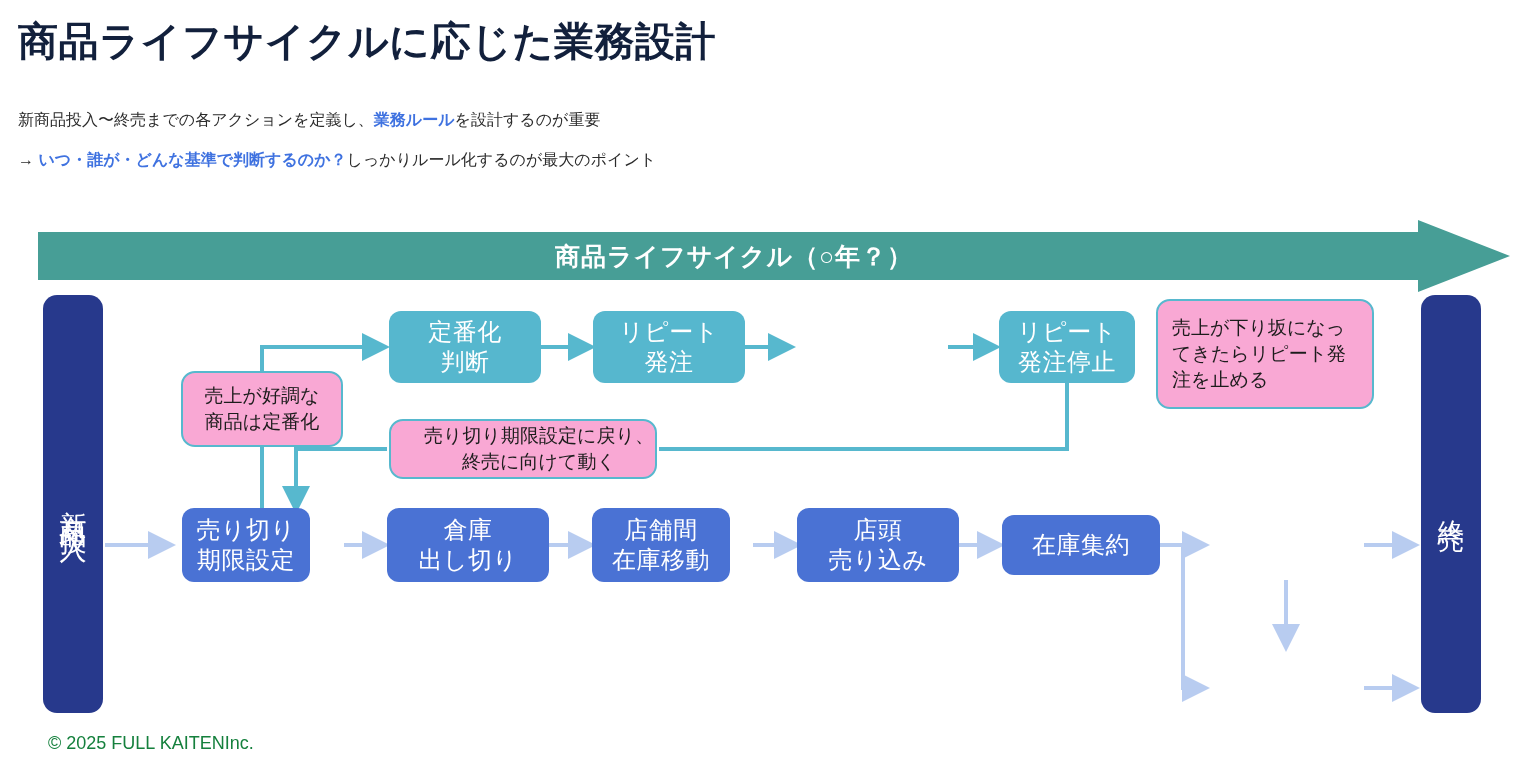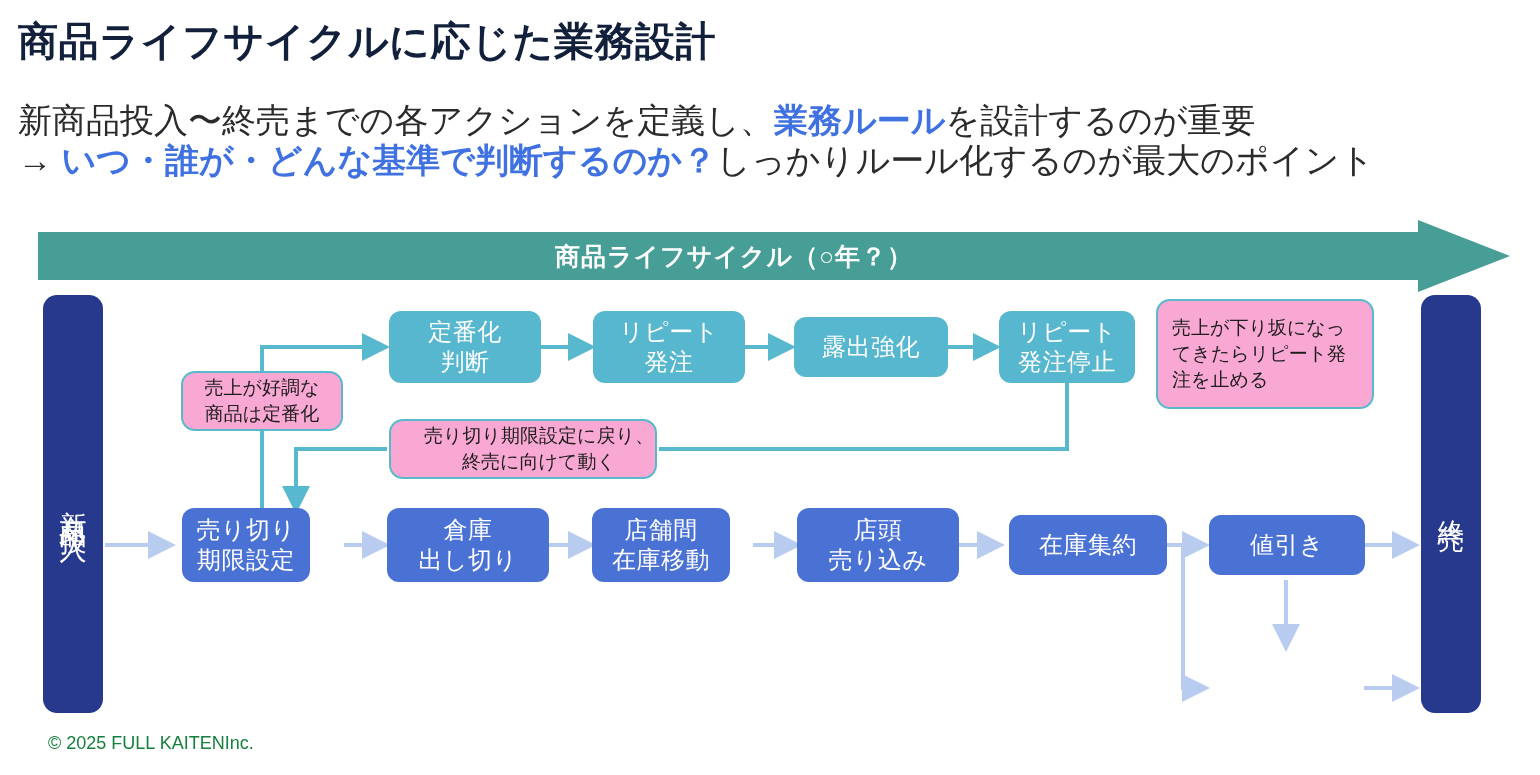--- a/index.html
+++ b/index.html
@@ -27,21 +27,21 @@
     font-size: 40px;
     font-weight: bold;
     letter-spacing: 0.5px;
     color: #12203c;
     white-space: nowrap;
   }
   #subtitle-block {
     position: absolute;
     left: 18px;
     top: 100px;
-    font-size: 34px;
+    font-size: 16px;
     line-height: 40px;
     color: #2b2b2b;
     white-space: nowrap;
   }
   .hl {
     color: #3f72e0;
     font-weight: bold;
   }
 
   
@@ -143,21 +143,21 @@
     color: #1c1c1c;
     display: flex;
     align-items: center;
     justify-content: center;
     text-align: center;
     font-size: 19px;
     line-height: 26px;
     white-space: pre-line;
     box-sizing: border-box;
   }
-  #note-hit    { left: 181px; top: 371px; width: 162px; height: 60px; }
+  #note-hit    { left: 181px; top: 371px; width: 162px; height: 76px; }
   #note-return { left: 389px; top: 419px; width: 268px; height: 60px; padding-left: 32px; }
   #note-stop   { left: 1156px; top: 299px; width: 218px; height: 110px;
                  text-align: left; justify-content: flex-start; padding: 0 14px; }
 
   
   #connectors {
     position: absolute;
     left: 0;
     top: 0;
     width: 1540px;
@@ -245,34 +245,32 @@
     <span class="vtxt">新商品投入</span>
   </div>
   <div class="terminal" id="terminal-end">
     <span class="vtxt">終売</span>
   </div>
 
   <div class="node cyan" style="left:389px; top:311px; width:152px; height:72px;">定番化
 判断</div>
   <div class="node cyan" style="left:593px; top:311px; width:152px; height:72px;">リピート
 発注</div>
-  <div class="node cyan" style="left:794px; top:317px; width:154px; height:60px;">露出強化</div>
   <div class="node cyan" style="left:999px; top:311px; width:136px; height:72px;">リピート
 発注停止</div>
 
   <div class="node blue" style="left:182px; top:508px; width:128px; height:74px;">売り切り
 期限設定</div>
   <div class="node blue" style="left:387px; top:508px; width:162px; height:74px;">倉庫
 出し切り</div>
   <div class="node blue" style="left:592px; top:508px; width:138px; height:74px;">店舗間
 在庫移動</div>
   <div class="node blue" style="left:797px; top:508px; width:162px; height:74px;">店頭
 売り込み</div>
-  <div class="node blue" style="left:1002px; top:515px; width:158px; height:60px;margin-left:7px;">在庫集約</div>
-  <div class="node blue" style="left:1209px; top:515px; width:156px; height:60px;">値引き</div>
+  <div class="node blue" style="left:1002px; top:515px; width:158px; height:60px;">在庫集約</div>
 
 
   <div class="note" id="note-hit">売上が好調な
 商品は定番化</div>
   <div class="note" id="note-return">売り切り期限設定に戻り、
 終売に向けて動く</div>
   <div class="note" id="note-stop">売上が下り坂になっ
 てきたらリピート発
 注を止める</div>
 

